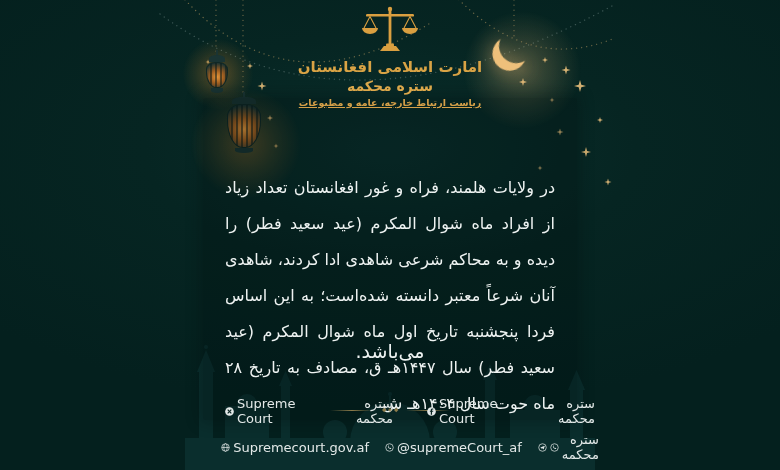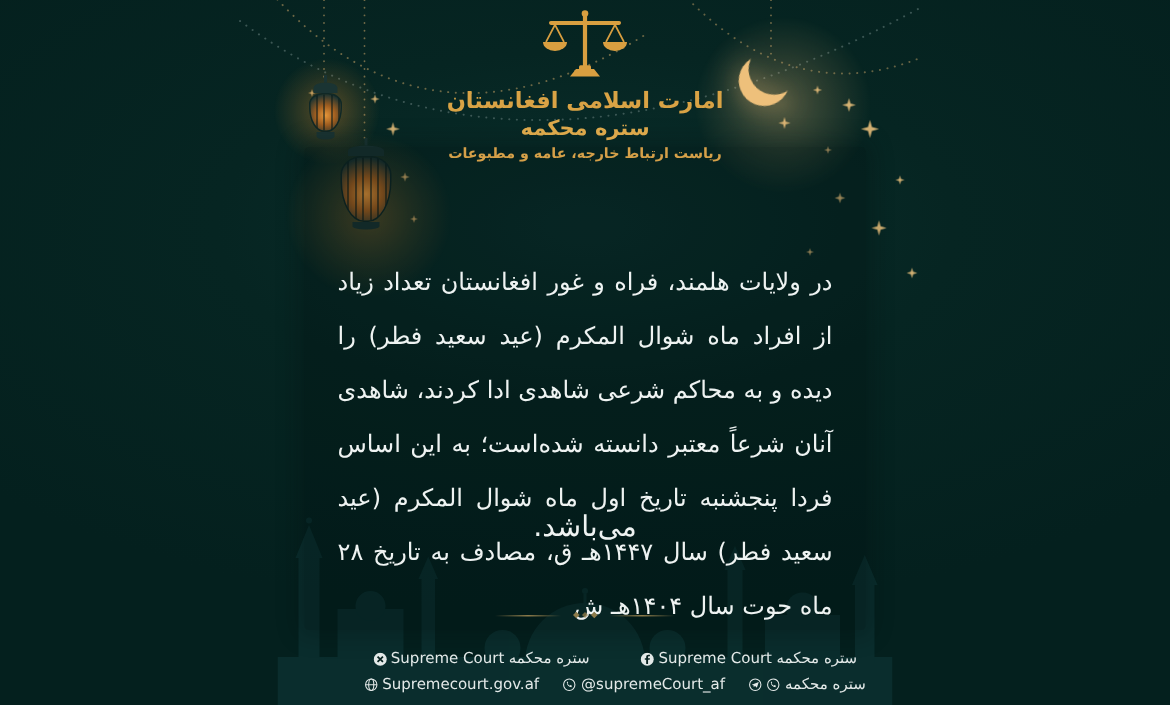--- a/index.html
+++ b/index.html
@@ -45,37 +45,37 @@
   
   .panel { position:absolute; left:203px; top:98px; width:374px; height:322px;
     background:rgba(1,14,14,.28); border-radius:3px; box-shadow:0 0 14px 4px rgba(1,14,14,.28); }
 
   .content { position:absolute; left:185px; top:0; width:410px; height:470px; }
 
   .header { position:absolute; top:6px; left:0; right:0; text-align:center; }
   .emblem { display:block; margin:0 auto; }
   .calligraphy { margin-top:2px; font-size:15px; font-weight:bold; color:#d9a345; direction:rtl; }
   .org-name { margin-top:2px; font-size:14px; font-weight:bold; color:#dca84b; direction:rtl; letter-spacing:1px; }
-  .dept { margin-top:3px; font-size:9.5px; font-weight:bold; color:#d5a049; direction:rtl; letter-spacing:.5px; }
+  .dept { margin-top:3px; font-size:9.5px; font-weight:bold; color:#d5a049; direction:rtl; letter-spacing:.5px;text-decoration:underline; }
 
   .headline { position:absolute; top:111px; left:30px; right:30px; text-align:center; direction:rtl;
     color:#e8a33d; font-size:17px; font-weight:bold; line-height:27px; }
   .body-text { position:absolute; top:170px; right:40px; width:330px; direction:rtl;
     text-align:justify; color:#eef3f2; font-size:16px; line-height:36px; }
   .body-last { position:absolute; top:340px; left:0; right:0; text-align:center; direction:rtl;
     color:#eef3f2; font-size:19px; }
   .signature { position:absolute; top:357px; left:0; right:0; text-align:center; direction:rtl;
     color:#f4f6f5; font-size:15px; font-weight:bold; line-height:25px; }
 
   .divider { position:absolute; top:406px; left:145px; right:145px; display:flex; align-items:center; gap:4px; }
   .divider .line { flex:1; height:1px; background:linear-gradient(to right, transparent, #8c7b4a, transparent); }
 
   .footer { position:absolute; bottom:8px; left:0; right:0; }
   .f-row { display:flex; justify-content:center; align-items:center; gap:34px; margin-top:6px;
-    color:#e3e9e8; font-size:10px;padding-left:40px; }
+    color:#e3e9e8; font-size:13px;padding-left:40px; }
   .f-row.second { gap:16px; }
   .f-item { display:flex; align-items:center; gap:3px; }
   .f-item .fa { direction:rtl; }
   .f-icon { display:inline-flex; } 
 </style>
 </head>
 <body>
 
 <div class="canvas">
 

